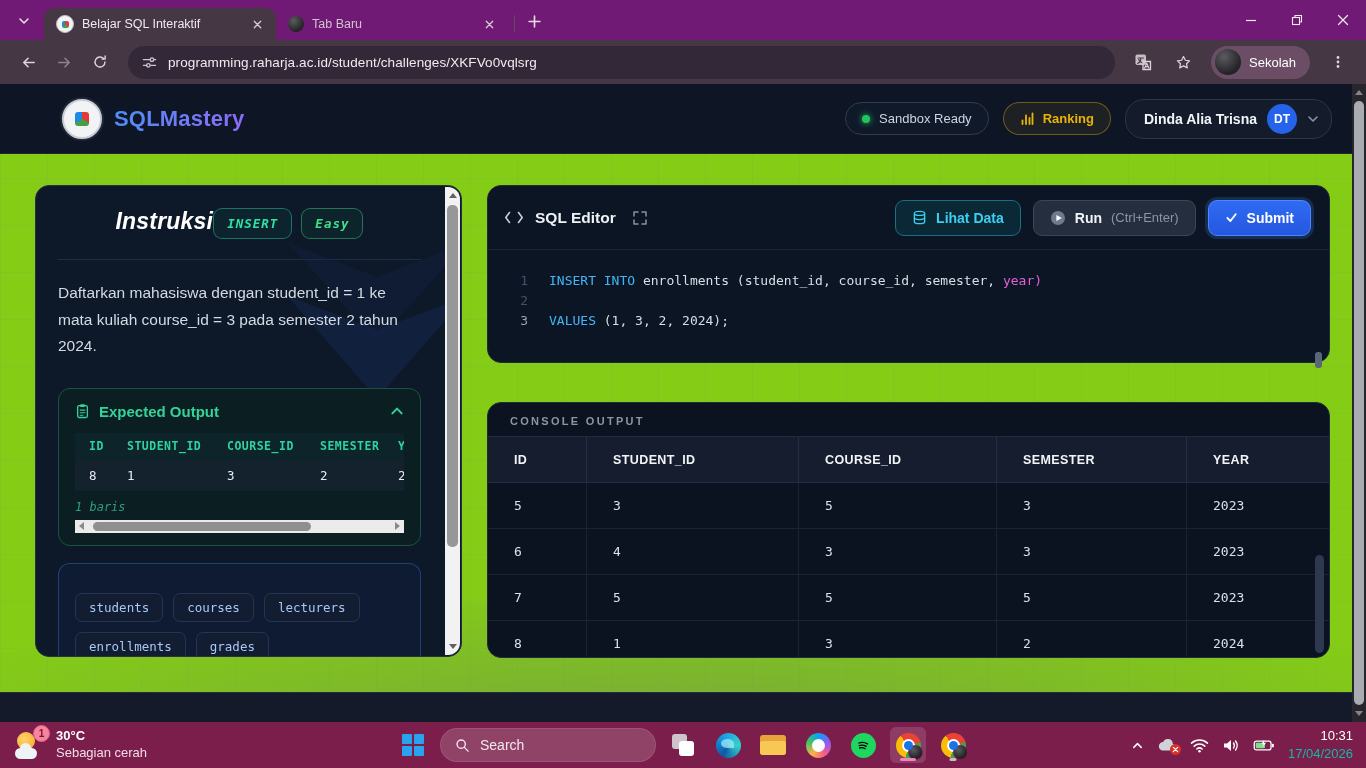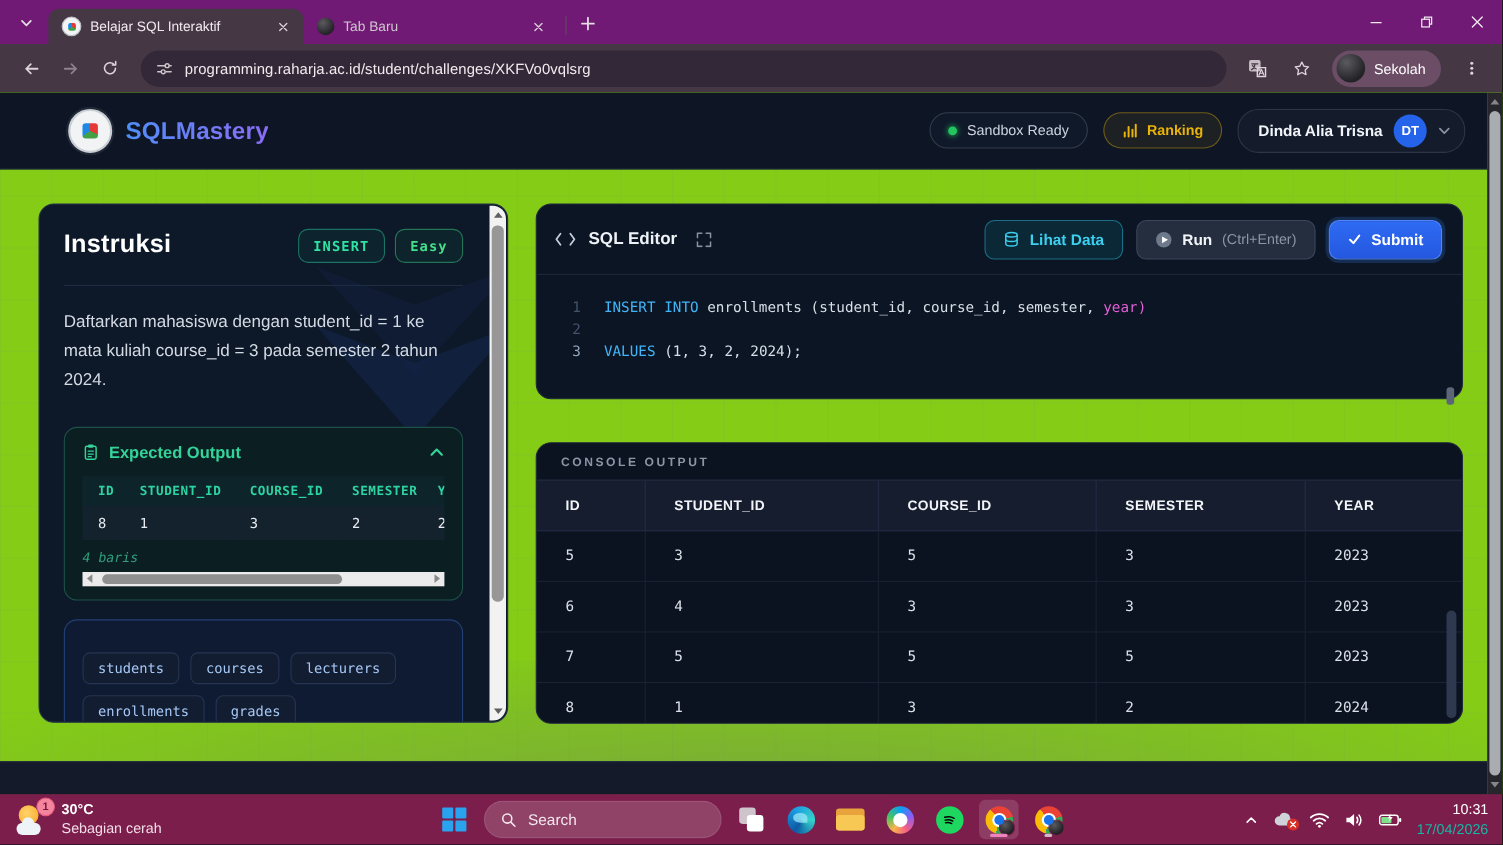--- a/index.html
+++ b/index.html
@@ -68,21 +68,21 @@
 
   
   .instr-card{position:absolute;left:35px;top:101px;width:427px;height:472px;box-sizing:border-box;
     background:#0d1828;border:1px solid #243149;border-radius:14px;overflow:hidden;}
   .instr-inner{position:absolute;left:0;top:0;right:16px;bottom:0;padding:22px 24px 0 22px;overflow:hidden;}
   .deco{position:absolute;top:30px;right:-22px;width:180px;height:190px;pointer-events:none;}
   .deco::before{content:"";position:absolute;inset:0;background:#14264a;opacity:.6;
     clip-path:polygon(50% 96%,0 42%,50% 60%,100% 42%);}
   .deco::after{content:"";position:absolute;inset:0;background:#14264a;opacity:.35;
     clip-path:polygon(50% 66%,0 14%,50% 32%,100% 14%);}
-  .instr-head{display:flex;align-items:flex-start;justify-content:space-between;position:relative;}
+  .instr-head{display:flex;align-items:flex-start;justify-content:center;position:relative;font-style:italic;}
   .instr-title{margin:0;font-size:23px;font-weight:bold;color:#ffffff;letter-spacing:.2px;}
   .badge-row{display:flex;gap:9px;}
   .badge{font-family:"DejaVu Sans Mono",monospace;font-size:12.5px;font-weight:bold;letter-spacing:1px;
     padding:7px 13px;border-radius:9px;}
   .badge.insert{color:#2fe3a3;background:rgba(16,185,129,.07);border:1px solid rgba(45,212,168,.45);}
   .badge.easy{color:#43e08c;background:rgba(34,197,94,.07);border:1px solid rgba(64,216,140,.45);}
   .instr-divider{height:1px;background:#202d44;margin-top:20px;}
   .instr-body{margin:20px 0 0 0;font-size:15.5px;line-height:1.72;color:#d3dae3;position:relative;}
 
   .expected-card{position:relative;margin-top:28px;border:1px solid #1e5148;background:#0b1f22;border-radius:12px;padding:14px 16px 12px 16px;}
@@ -416,21 +416,21 @@
               <div>YEAR</div>
             </div>
             <div class="xt-row">
               <div>8</div>
               <div>1</div>
               <div>3</div>
               <div>2</div>
               <div>2024</div>
             </div>
           </div>
-          <div class="row-count">4 baris</div>
+          <div class="row-count">1 baris</div>
           <div class="xs-track">
             <span class="xs-arrow">
                 <span class="arr-l"></span>
               </span>
             <span class="xs-thumb"></span>
             <span class="xs-arrow">
                 <span class="arr-r"></span>
               </span>
           </div>
         </div>

